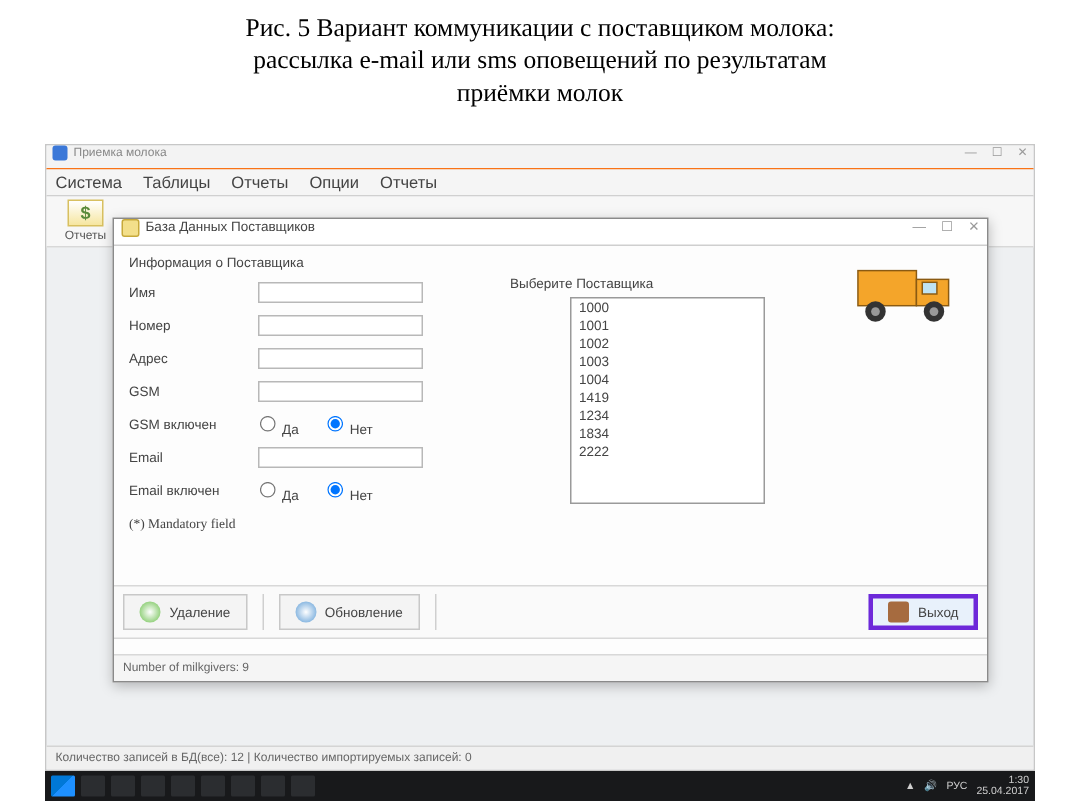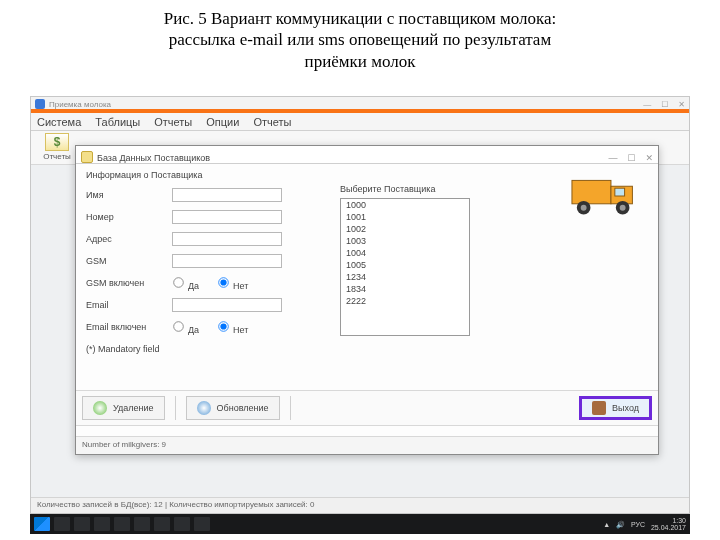--- a/index.html
+++ b/index.html
@@ -1,41 +1,41 @@
 <!DOCTYPE html>
 <html><head>
 <meta charset="utf-8">
 <style>
   * { box-sizing: border-box; margin: 0; padding: 0; }
   body { font-family: "Segoe UI", Tahoma, sans-serif; background: #fff; width: 720px; height: 540px; overflow: hidden; position: relative; }
   .caption { text-align: center; font-family: "Times New Roman", serif; font-size: 17px; padding: 8px 30px 4px; line-height: 1.25; }
   .desktop { position: absolute; left: 30px; right: 30px; top: 96px; bottom: 26px; background: #eef0f2; border: 1px solid #c7c7c7; font-size: 9px; color: #444; }
-  .mainwin-title { display:flex; align-items:flex-end; height:16px; background:#f3f3f3; padding:0 4px; font-size:8px; color:#888; border-bottom:4px solid #f97316; }
+  .mainwin-title { display:flex; align-items:flex-start; height:16px; background:#f3f3f3; padding:0 4px; font-size:8px; color:#888; border-bottom:1px solid #f97316; }
   .mainwin-title .tdot { width:10px; height:10px; background:#3b78d8; margin-right:4px; border-radius:2px; }
   .wincontrols { margin-left:auto; display:flex; gap:10px; color:#999; }
   .menubar { display:flex; gap:14px; height:18px; align-items:center; padding:0 6px; background:#f5f5f5; border-bottom:1px solid #d0d0d0; font-size:11px; }
   .toolbar { display:flex; align-items:flex-start; height:34px; padding:2px 6px; background:#f7f7f7; border-bottom:1px solid #d8d8d8; }
   .tool-tile { width:40px; text-align:center; font-size:8px; color:#555; }
   .tool-tile .ticon { width:24px; height:18px; margin:0 auto 1px; background:linear-gradient(#fff,#f6e6a0); border:1px solid #d8c060; position:relative; display:flex; align-items:center; justify-content:center; font-size:12px; color:#5a8a3a; font-weight:bold; }
   .dialog { position:absolute; left:44px; top:48px; right:30px; height:310px; background:#fdfdfd; border:1px solid #8a8a8a; box-shadow:0 2px 8px rgba(0,0,0,0.25); }
-  .dlg-title { display:flex; align-items:flex-end; height:18px; background:#fff; border-bottom:1px solid #cfcfcf; padding:0 5px; font-size:9px; }
+  .dlg-title { display:flex; align-items:flex-start; height:18px; background:#fff; border-bottom:1px solid #cfcfcf; padding:0 5px; font-size:9px; }
   .dlg-title .dicon { width:12px; height:12px; margin-right:4px; background:#f3df8a; border:1px solid #c7a93a; border-radius:2px; }
   .dlg-title .wincontrols span { cursor:default; }
   .dlg-body { position:relative; padding:6px 10px 0; height:calc(100% - 18px); }
   .section-label { font-size:9px; margin-bottom:4px; }
   .form-row { display:flex; align-items:center; height:22px; }
   .form-row .lbl { width:86px; font-size:9px; }
   .form-row input[type=text] { width:110px; height:14px; border:1px solid #b8b8b8; background:#fff; font-size:9px; padding:0 2px; }
   .radio-pair { display:flex; gap:18px; font-size:9px; align-items:center; }
   .radio-pair input { margin-right:3px; transform:scale(0.8); }
   .supplier-block { position:absolute; left:264px; top:20px; }
-  .listbox { width:130px; height:138px; border:1px solid #9a9a9a; background:#fff; overflow:hidden; margin-top:2px; }
+  .listbox { width:130px; height:138px; border:1px solid #9a9a9a; background:#fff; overflow:hidden; margin-top:2px;margin-left:40px; }
   .listbox div { padding:1px 5px; font-size:9px; cursor:default; }
   .truck { position:absolute; right:10px; top:6px; width:78px; height:52px; }
-  .mandatory { font-size:9px; margin-top:6px; }
+  .mandatory { font-size:9px; margin-top:6px;font-family:Liberation Serif, serif; }
   .btn-bar { position:absolute; left:0; right:0; bottom:28px; height:36px; border-top:1px solid #d8d8d8; border-bottom:1px solid #d8d8d8; display:flex; align-items:center; padding:0 6px; gap:8px; background:#fafafa;justify-content:space-between; }
   .btn { display:flex; align-items:center; gap:6px; height:24px; padding:0 10px; background:#f4f4f4; border:1px solid #c8c8c8; font-size:9px; cursor:default; }
   .btn.sel { border:3px solid #6d28d9; background:#e8f1fb; }
   .btn .bicon { width:14px; height:14px; border-radius:50%; }
   .bi-del { background:radial-gradient(#fff,#6abf4b); }
   .bi-upd { background:radial-gradient(#fff,#5b9bd5); }
   .bi-add { background:radial-gradient(#fff,#f2a13a); }
   .bi-exit { width:14px; height:14px; background:#a66b3f; border-radius:2px; }
   .sep { width:1px; height:24px; background:#cfcfcf; margin:0 2px; }
   .spacer { flex:1; }
@@ -130,21 +130,21 @@
       <div class="mandatory">(*) Mandatory field</div>
 
       <div class="supplier-block">
         <div class="section-label">Выберите Поставщика</div>
         <div class="listbox" id="supplier-list">
             <div>1000</div>
             <div>1001</div>
             <div>1002</div>
             <div>1003</div>
             <div>1004</div>
-            <div>1005</div>
+            <div>1419</div>
             <div>1234</div>
             <div>1834</div>
             <div>2222</div>
           </div>
       </div>
 
       <svg class="truck" viewBox="0 0 80 52">
         <rect x="2" y="10" width="40" height="24" fill="#f4a52a" stroke="#8a5a12"></rect>
         <rect x="42" y="16" width="22" height="18" fill="#f4a52a" stroke="#8a5a12"></rect>
         <rect x="46" y="18" width="10" height="8" fill="#bfe3f2" stroke="#8a5a12"></rect>

